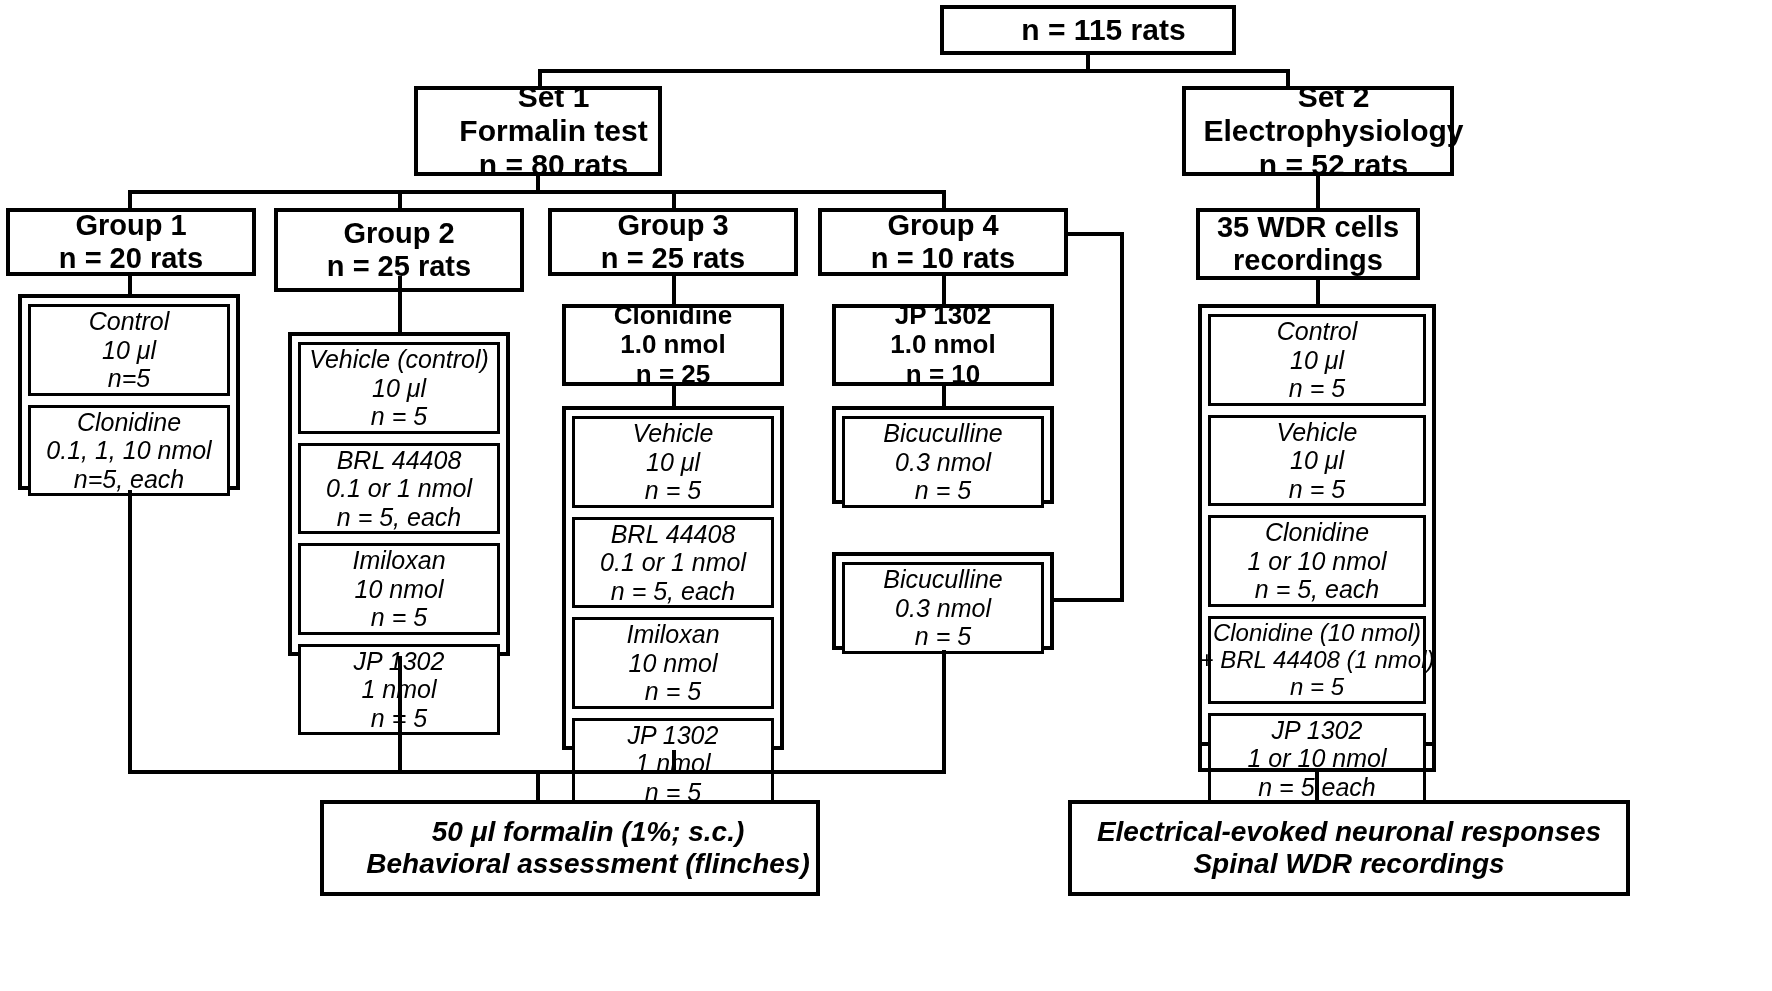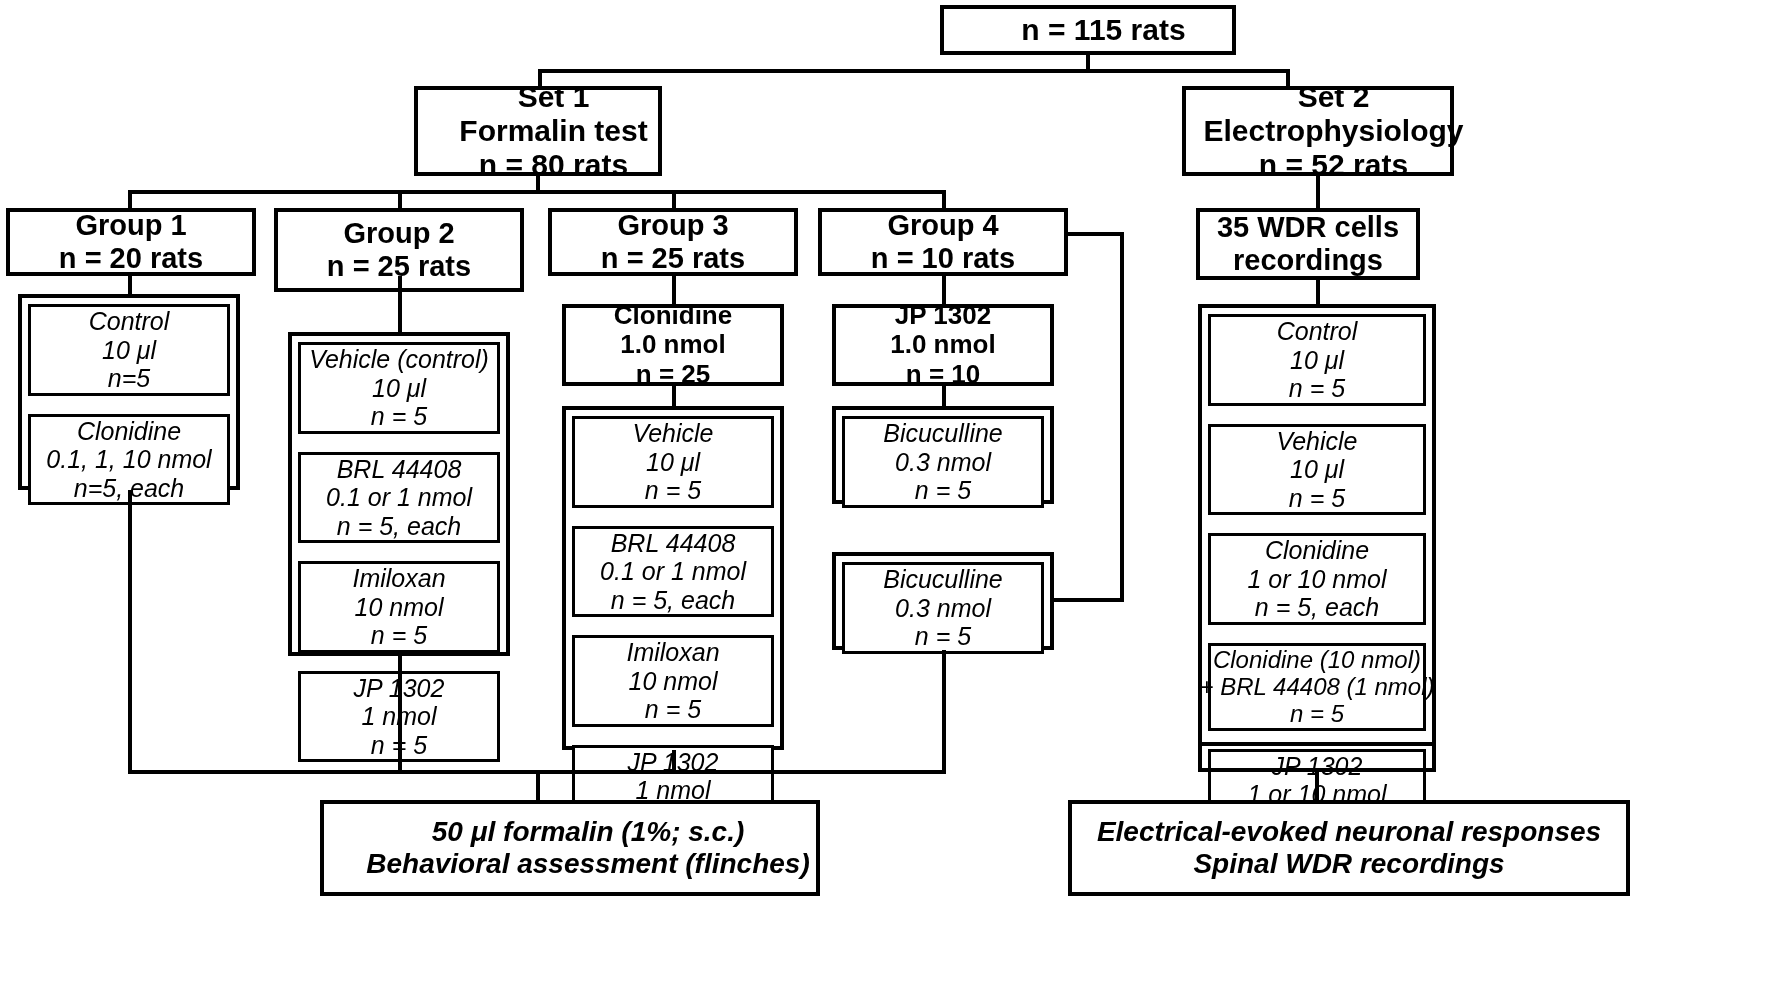--- a/index.html
+++ b/index.html
@@ -49,21 +49,21 @@
 
   
   .stack {
     position: absolute;
     box-sizing: border-box;
     border: 4px solid #000;
     background: #fff;
     padding: 6px;
     display: flex;
     flex-direction: column;
-    gap: 18px;
+    gap: 9px;
   }
   .stack > .leaf {
     box-sizing: border-box;
     border: 3px solid #000;
     background: #fff;
     display: flex;
     flex-direction: column;
     align-items: center;
     justify-content: center;
     text-align: center;

